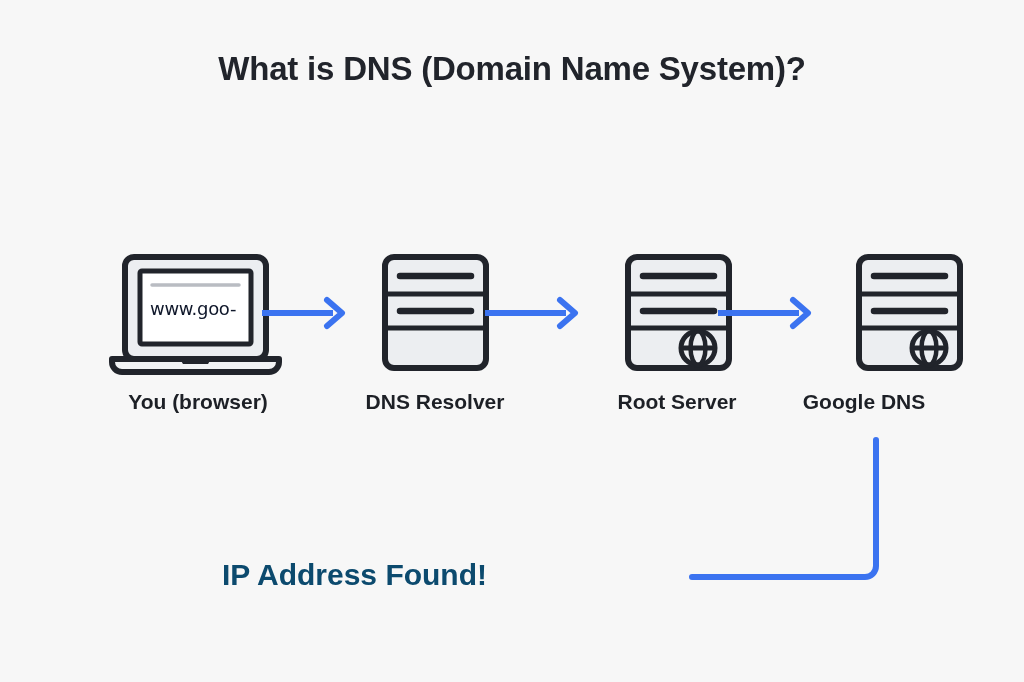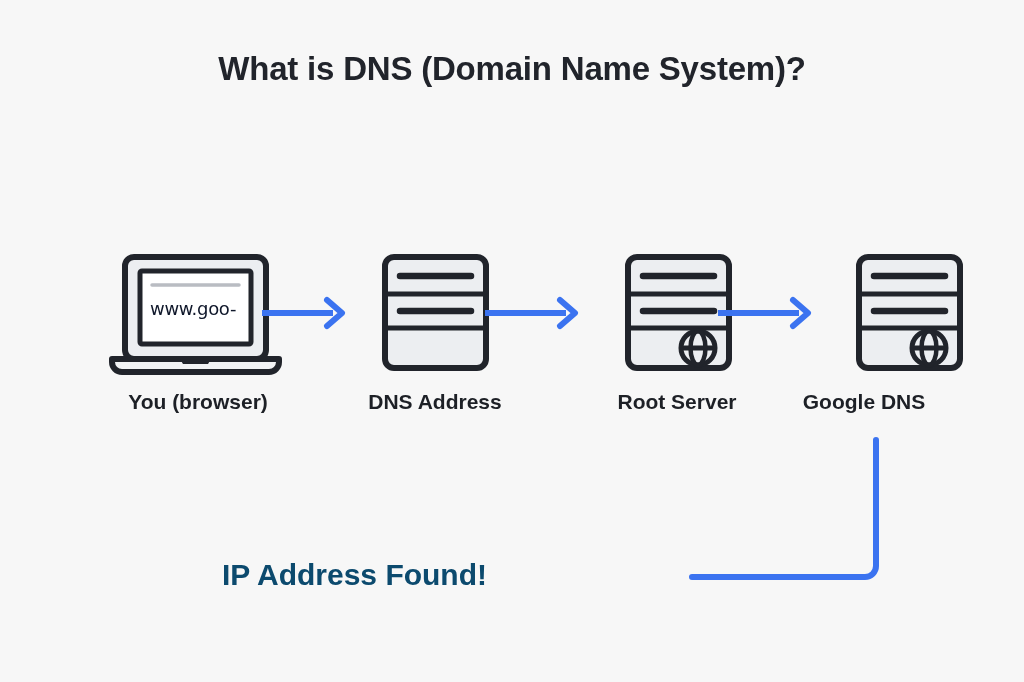--- a/index.html
+++ b/index.html
@@ -102,21 +102,21 @@
   </svg>
 
   <div class="node">
     <svg class="svg-abs" width="1024" height="682">
       <rect x="357" y="257" width="101" height="111" rx="9" ry="9" fill="#eceef1" stroke="#21242b" stroke-width="6"></rect>
       <line x1="357" y1="294" x2="458" y2="294" stroke="#21242b" stroke-width="5"></line>
       <line x1="357" y1="328" x2="458" y2="328" stroke="#21242b" stroke-width="5"></line>
       <line x1="372" y1="276" x2="443" y2="276" stroke="#21242b" stroke-width="6.5" stroke-linecap="round"></line>
       <line x1="372" y1="311" x2="443" y2="311" stroke="#21242b" stroke-width="6.5" stroke-linecap="round"></line>
     </svg>
-    <div class="node-label" style="left:277px;">DNS Address</div>
+    <div class="node-label" style="left:277px;">DNS Resolver</div>
   </div>
 
   <svg class="svg-abs" width="1024" height="682">
     <line x1="485" y1="313" x2="566" y2="313" stroke="#3b73f0" stroke-width="6" stroke-linecap="butt"></line>
     <polyline points="560,300 575,313 560,326" fill="none" stroke="#3b73f0" stroke-width="6" stroke-linecap="round" stroke-linejoin="round"></polyline>
   </svg>
 
   <div class="node">
     <svg class="svg-abs" width="1024" height="682">
       <rect x="600" y="257" width="101" height="111" rx="9" ry="9" fill="#eceef1" stroke="#21242b" stroke-width="6"></rect>

